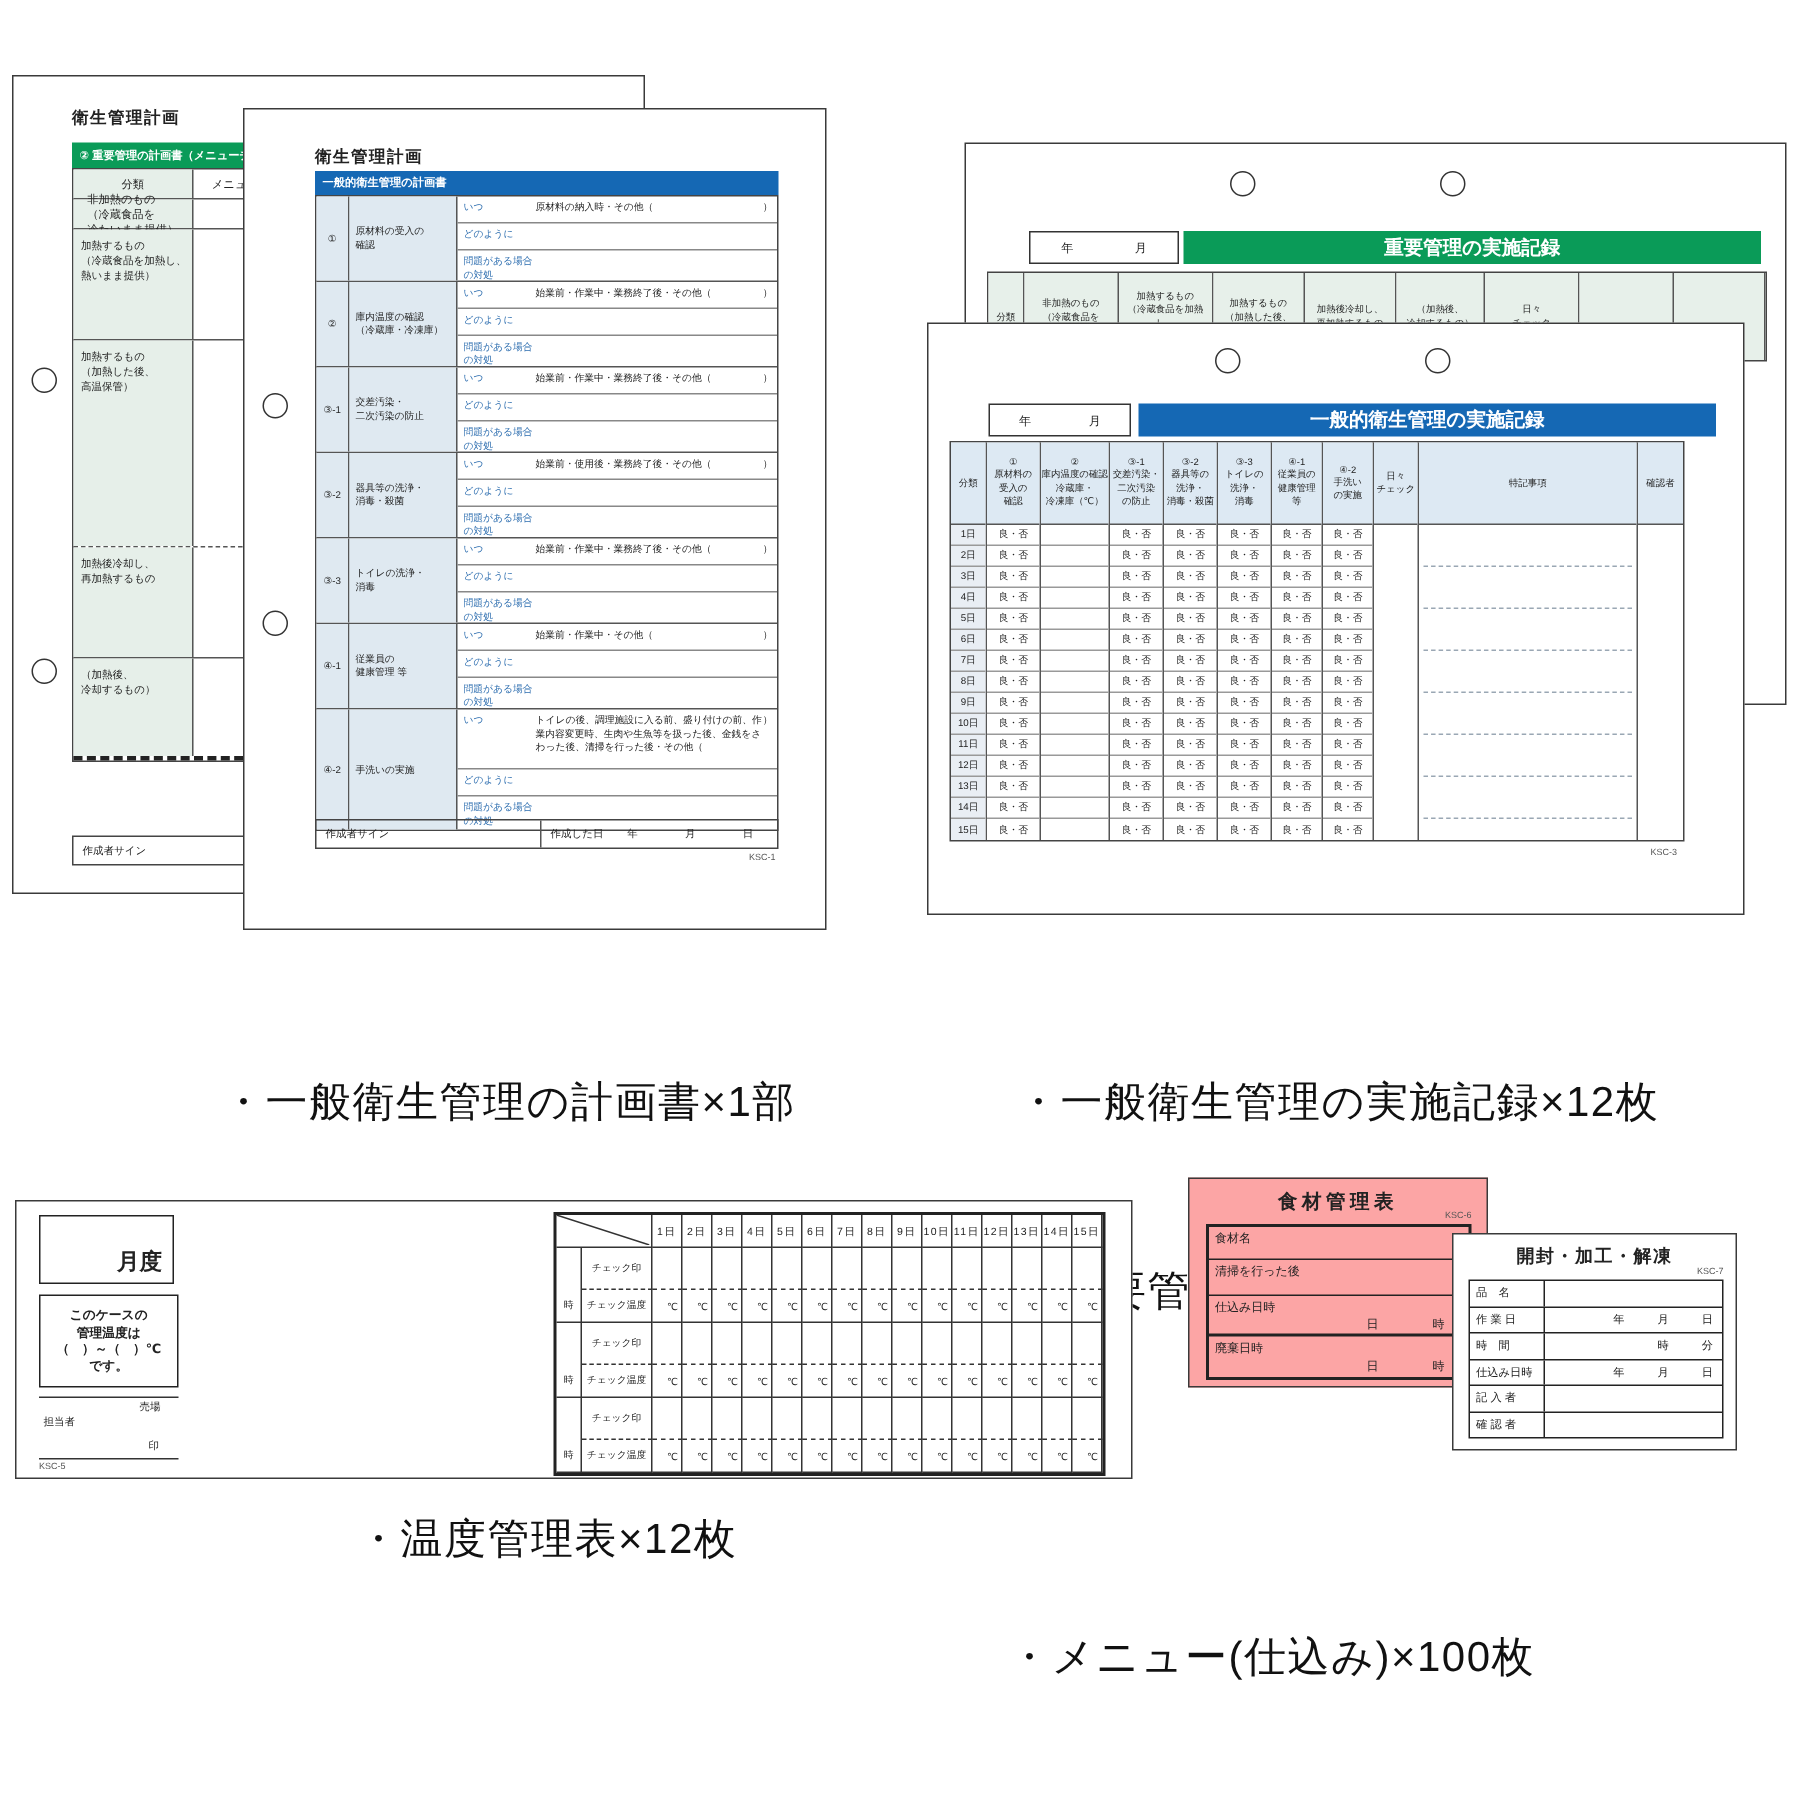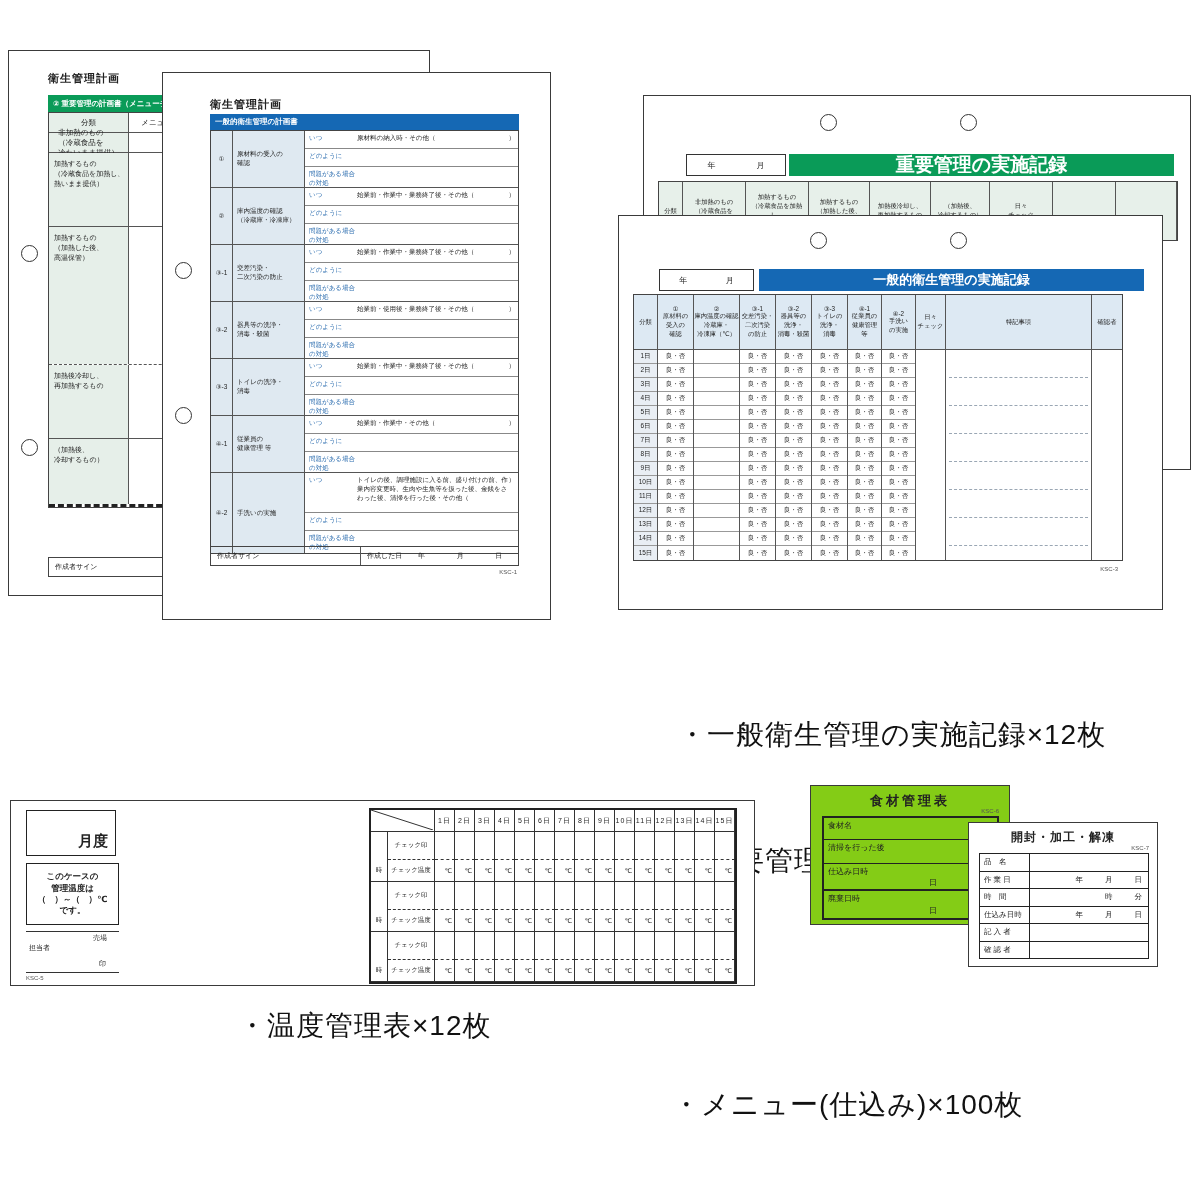--- a/index.html
+++ b/index.html
@@ -356,21 +356,21 @@
     <div class="hole" style="left:12px;top:334px;"></div>
   </div>
 
   <div class="doc" style="left:643px;top:95px;width:548px;height:375px;">
     <div class="hole" style="left:176px;top:18px;"></div>
     <div class="hole" style="left:316px;top:18px;"></div>
     <div class="yearbox" style="left:42px;top:58px;width:100px;height:22px;">
       <span>年</span>
       <span>月</span>
     </div>
-    <div class="bar green" style="left:145px;top:58px;width:385px;height:22px;font-size:19px;justify-content:center;">重要管理の実施記録</div>
+    <div class="bar green" style="left:145px;top:58px;width:385px;height:22px;font-size:13px;justify-content:center;">重要管理の実施記録</div>
     <div class="ctable">
       <div style="display:contents">
         
       <div class="ccell">分類</div><div class="ccell">非加熱のもの
 （冷蔵食品を
 冷たいまま提供）</div><div class="ccell">加熱するもの
 （冷蔵食品を加熱し、
 熱いまま提供）</div><div class="ccell">加熱するもの
 （加熱した後、
 高温保管）</div><div class="ccell">加熱後冷却し、
@@ -479,20 +479,24 @@
         </div>
       </div>
       <div class="gcol">
         <div class="ghead">確認者</div>
         <div class="gtall"></div>
       </div>
     </div>
     <div class="code" style="right:44px;top:350px;">KSC-3</div>
   </div>
 
+  <div class="caption" style="left:148px;top:630px;">
+    <div>・一般衛生管理の計画書×1部</div>
+    <div>・重要管理の計画書×1部</div>
+  </div>
   <div class="caption" style="left:678px;top:630px;">
     <div>・一般衛生管理の実施記録×12枚</div>
     <div>・重要管理の実施記録×12枚</div>
   </div>
 
   <div class="doc" style="left:10px;top:800px;width:745px;height:186px;">
     <div class="mbox">
       <span>月度</span>
     </div>
     <div class="casebox pre">このケースの
@@ -544,21 +548,21 @@
         
       <div class="tc tc-blank"></div><div class="tc tc-blank"></div><div class="tc tc-blank"></div><div class="tc tc-blank"></div><div class="tc tc-blank"></div><div class="tc tc-blank"></div><div class="tc tc-blank"></div><div class="tc tc-blank"></div><div class="tc tc-blank"></div><div class="tc tc-blank"></div><div class="tc tc-blank"></div><div class="tc tc-blank"></div><div class="tc tc-blank"></div><div class="tc tc-blank"></div><div class="tc tc-blank"></div></div>
       <div class="tc tc-hour">時</div>
       <div class="tc">チェック温度</div>
       <div style="display:contents">
         
       <div class="tc tc-c">℃</div><div class="tc tc-c">℃</div><div class="tc tc-c">℃</div><div class="tc tc-c">℃</div><div class="tc tc-c">℃</div><div class="tc tc-c">℃</div><div class="tc tc-c">℃</div><div class="tc tc-c">℃</div><div class="tc tc-c">℃</div><div class="tc tc-c">℃</div><div class="tc tc-c">℃</div><div class="tc tc-c">℃</div><div class="tc tc-c">℃</div><div class="tc tc-c">℃</div><div class="tc tc-c">℃</div></div>
     </div>
   </div>
 
-  <div class="doc" style="left:810px;top:785px;width:200px;height:140px;background:#84cc16;">
+  <div class="doc" style="left:792px;top:785px;width:200px;height:140px;background:#fca5a5;">
     <div class="cardtitle">食材管理表</div>
     <div class="code" style="right:10px;top:22px;">KSC-6</div>
     <div class="ftable">
       <div class="frow">
         <span>食材名</span>
       </div>
       <div class="frow">
         <span>清掃を行った後</span>
       </div>
       <div class="frow">

